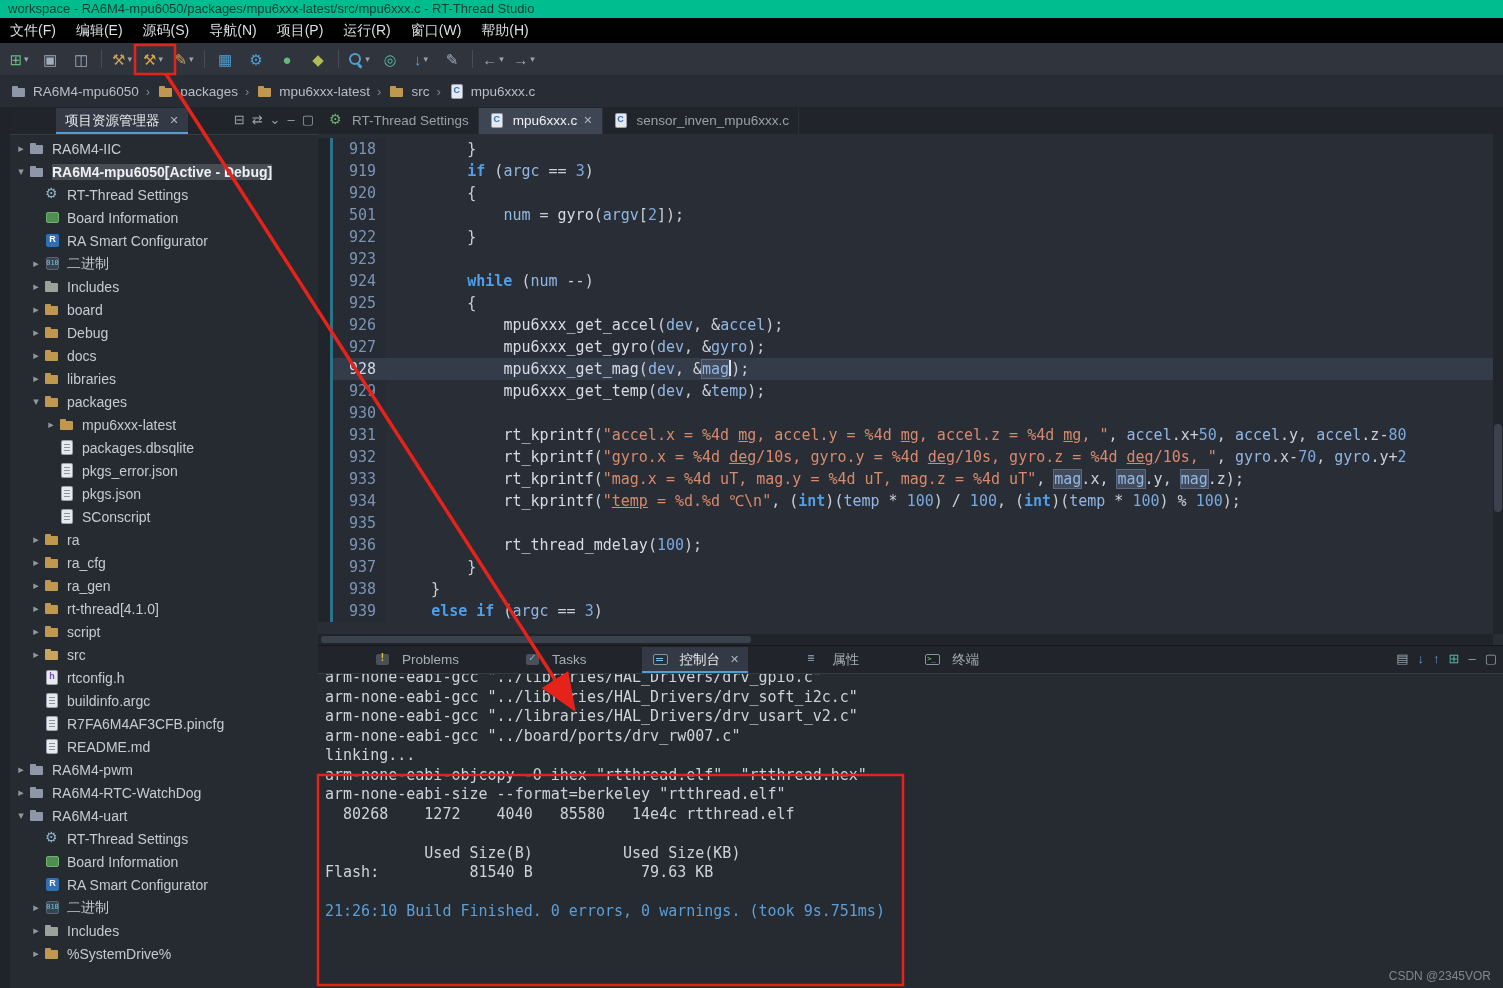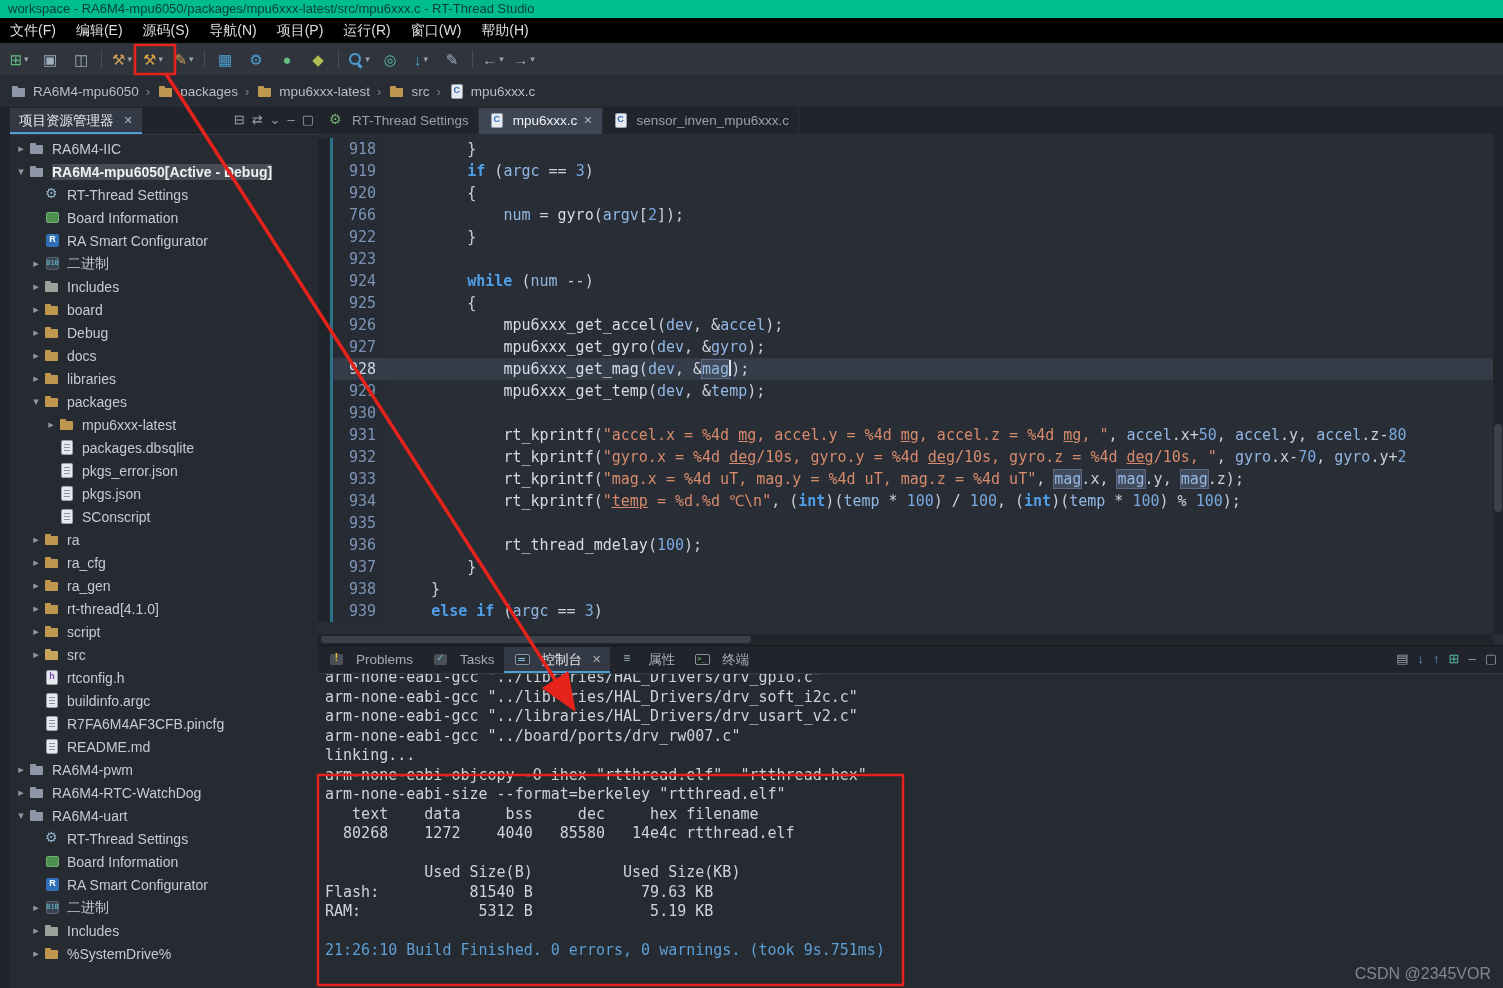--- a/index.html
+++ b/index.html
@@ -27,21 +27,21 @@
   #breadcrumb{position:absolute;top:75px;left:0;right:0;height:32px;background:#282c34;
     border-bottom:1px solid #1b1e23;display:flex;align-items:center;color:#b9bfc7;
     font-size:13.5px;padding-left:10px;}
   .crumb{display:flex;align-items:center;}
   .bc-sep{color:#7f858d;margin:0 7px;font-size:13px;}
 
   
   .view-tabs{position:absolute;top:0;left:0;right:0;height:27px;background:#21252b;
     border-bottom:1px solid #363b44;display:flex;align-items:center;}
   .view-tab{height:26px;display:flex;align-items:center;padding:0 9px;color:#a7adb5;
-    font-size:13.5px;gap:6px;white-space:nowrap;}
+    font-size:13.5px;gap:6px;white-space:nowrap;margin-left:46px;}
   .view-tab.active{background:#343a45;color:#e9ebee;box-shadow:inset 0 -2px 0 #4f9fd4;}
   .tab-close{font-size:11px;color:#aeb4bc;margin-left:4px;}
 
   
   #leftrail{position:absolute;top:107px;left:0;bottom:0;width:10px;background:#20232a;
     border-right:1px solid #15171c;}
   #explorer{position:absolute;top:107px;left:10px;width:308px;bottom:0;background:#262a31;
     border-right:1px solid #15171c;overflow:hidden;}
   #eactions{position:absolute;right:4px;top:4px;display:flex;gap:7px;}
   .va-ic{color:#9aa4ae;font-size:13px;line-height:18px;}
@@ -135,21 +135,21 @@
   #ctabs{display:flex;align-items:center;height:27px;}
   #cactions{position:absolute;right:6px;top:4px;display:flex;gap:9px;align-items:center;}
   .ca-ic{font-size:13px;line-height:18px;}
   #cheader{color:#5c9fd6;font:14px/16px "DejaVu Sans Mono",monospace;padding:5px 0 1px 7px;}
   #cbody{padding-left:7px;}
   .cline{font:15px/19.5px "DejaVu Sans Mono",monospace;color:#ccd3da;white-space:pre;}
   .cline.link{color:#5c9fd6;}
 
   
   #annot{position:absolute;inset:0;pointer-events:none;z-index:60;}
-  #watermark{position:absolute;right:12px;bottom:5px;color:#82878f;font-size:16px;z-index:70;}
+  #watermark{position:absolute;right:12px;bottom:5px;color:#82878f;font-size:12px;z-index:70;}
 </style>
 </head>
 <body>
 
 <div id="app">
 
   <div id="titlebar">
     <span>workspace - RA6M4-mpu6050/packages/mpu6xxx-latest/src/mpu6xxx.c - RT-Thread Studio</span>
   </div>
 
@@ -470,21 +470,21 @@
         <div class="ed-tab">
           <span class="ti pg ti-cfile"></span>
           <span class="ed-tab-label">sensor_inven_mpu6xxx.c</span>
         </div>
       </div>
     <div id="codewrap">
       <div id="codelines">
           <div class="code-row"><span class="lnum">918</span><span class="ltext"><span class="tok-p">        }</span></span></div>
           <div class="code-row"><span class="lnum">919</span><span class="ltext"><span class="tok-p">        </span><span class="tok-k">if</span><span class="tok-p"> (</span><span class="tok-v">argc</span><span class="tok-p"> == </span><span class="tok-n">3</span><span class="tok-p">)</span></span></div>
           <div class="code-row"><span class="lnum">920</span><span class="ltext"><span class="tok-p">        {</span></span></div>
-          <div class="code-row"><span class="lnum">766</span><span class="ltext"><span class="tok-p">            </span><span class="tok-v">num</span><span class="tok-p"> = </span><span class="tok-f">gyro</span><span class="tok-p">(</span><span class="tok-v">argv</span><span class="tok-p">[</span><span class="tok-n">2</span><span class="tok-p">]);</span></span></div>
+          <div class="code-row"><span class="lnum">501</span><span class="ltext"><span class="tok-p">            </span><span class="tok-v">num</span><span class="tok-p"> = </span><span class="tok-f">gyro</span><span class="tok-p">(</span><span class="tok-v">argv</span><span class="tok-p">[</span><span class="tok-n">2</span><span class="tok-p">]);</span></span></div>
           <div class="code-row"><span class="lnum">922</span><span class="ltext"><span class="tok-p">        }</span></span></div>
           <div class="code-row"><span class="lnum">923</span><span class="ltext"></span></div>
           <div class="code-row"><span class="lnum">924</span><span class="ltext"><span class="tok-p">        </span><span class="tok-k">while</span><span class="tok-p"> (</span><span class="tok-v">num</span><span class="tok-p"> --)</span></span></div>
           <div class="code-row"><span class="lnum">925</span><span class="ltext"><span class="tok-p">        {</span></span></div>
           <div class="code-row"><span class="lnum">926</span><span class="ltext"><span class="tok-p">            </span><span class="tok-f">mpu6xxx_get_accel</span><span class="tok-p">(</span><span class="tok-v">dev</span><span class="tok-p">, &amp;</span><span class="tok-v">accel</span><span class="tok-p">);</span></span></div>
           <div class="code-row"><span class="lnum">927</span><span class="ltext"><span class="tok-p">            </span><span class="tok-f">mpu6xxx_get_gyro</span><span class="tok-p">(</span><span class="tok-v">dev</span><span class="tok-p">, &amp;</span><span class="tok-v">gyro</span><span class="tok-p">);</span></span></div>
           <div class="code-row cur"><span class="lnum">928</span><span class="ltext"><span class="tok-p">            </span><span class="tok-f">mpu6xxx_get_mag</span><span class="tok-p">(</span><span class="tok-v">dev</span><span class="tok-p">, &amp;</span><span class="tok-vo">mag</span><span class="tok-caret"></span><span class="tok-p">);</span></span></div>
           <div class="code-row"><span class="lnum">929</span><span class="ltext"><span class="tok-p">            </span><span class="tok-f">mpu6xxx_get_temp</span><span class="tok-p">(</span><span class="tok-v">dev</span><span class="tok-p">, &amp;</span><span class="tok-v">temp</span><span class="tok-p">);</span></span></div>
           <div class="code-row"><span class="lnum">930</span><span class="ltext"></span></div>
           <div class="code-row"><span class="lnum">931</span><span class="ltext"><span class="tok-p">            </span><span class="tok-f">rt_kprintf</span><span class="tok-p">(</span><span class="tok-s">"accel.x = %4d </span><span class="tok-su">mg</span><span class="tok-s">, accel.y = %4d </span><span class="tok-su">mg</span><span class="tok-s">, accel.z = %4d </span><span class="tok-su">mg</span><span class="tok-s">, "</span><span class="tok-p">, </span><span class="tok-v">accel</span><span class="tok-p">.x+</span><span class="tok-n">50</span><span class="tok-p">, </span><span class="tok-v">accel</span><span class="tok-p">.y, </span><span class="tok-v">accel</span><span class="tok-p">.z-</span><span class="tok-n">80</span></span></div>
@@ -542,26 +542,24 @@
     </div>
     <div id="cheader">CDT Build Console [RA6M4-mpu6050]</div>
     <div id="cbody">
         <div class="cline out">arm-none-eabi-gcc "../libraries/HAL_Drivers/drv_gpio.c"</div>
         <div class="cline out">arm-none-eabi-gcc "../libraries/HAL_Drivers/drv_soft_i2c.c"</div>
         <div class="cline out">arm-none-eabi-gcc "../libraries/HAL_Drivers/drv_usart_v2.c"</div>
         <div class="cline out">arm-none-eabi-gcc "../board/ports/drv_rw007.c"</div>
         <div class="cline out">linking...</div>
         <div class="cline out">arm-none-eabi-objcopy -O ihex "rtthread.elf"  "rtthread.hex"</div>
         <div class="cline out">arm-none-eabi-size --format=berkeley "rtthread.elf"</div>
-        <div class="cline out">   text    data     bss     dec     hex filename</div>
         <div class="cline out">  80268    1272    4040   85580   14e4c rtthread.elf</div>
         <div class="cline out">&nbsp;</div>
         <div class="cline out">           Used Size(B)          Used Size(KB)</div>
         <div class="cline out">Flash:          81540 B            79.63 KB</div>
-        <div class="cline out">RAM:             5312 B             5.19 KB</div>
         <div class="cline out">&nbsp;</div>
         <div class="cline link">21:26:10 Build Finished. 0 errors, 0 warnings. (took 9s.751ms)</div>
       </div>
   </div>
 
   <svg id="annot" width="1503" height="988" viewBox="0 0 1503 988">
     <defs>
       <marker id="ah" markerWidth="11" markerHeight="9" refX="9" refY="4.5" orient="auto">
         <path d="M0,0 L11,4.5 L0,9 z" fill="var(--annot,#e5231b)"></path>
       </marker>

